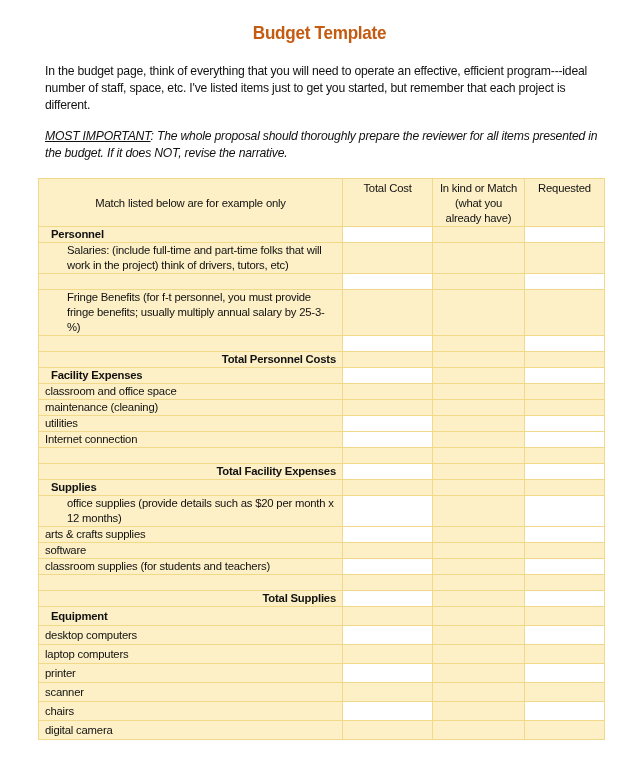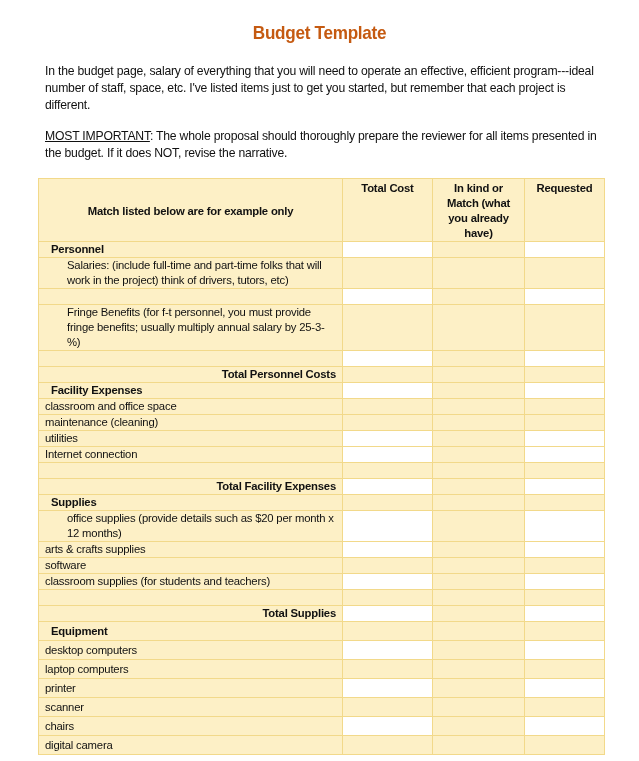--- a/index.html
+++ b/index.html
@@ -4,41 +4,41 @@
   <style>
     html, body { margin: 0; padding: 0; background: #ffffff; }
     body { width: 639px; height: 761px; position: relative; overflow: hidden;
            font-family: "Liberation Sans", "DejaVu Sans", sans-serif; color: #111; }
     .title { position: absolute; top: 22px; left: 0; width: 639px; text-align: center;
              font-size: 19px; font-weight: bold; color: #c55a11; letter-spacing: -0.3px;
              transform: scaleX(0.9); }
     .para { position: absolute; left: 45px; width: 560px; font-size: 12.2px; line-height: 17px;
             letter-spacing: -0.2px; }
     .p1 { top: 63px; }
-    .p2 { top: 128px; }
+    .p2 { top: 128px; font-style: italic; }
     .u { text-decoration: underline; }
     table { position: absolute; left: 38px; top: 178px; border-collapse: collapse;
             table-layout: fixed; width: 566px; font-size: 11.3px; letter-spacing: -0.2px; }
     td, th { border: 1px solid #f2d98a; padding: 0 6px; vertical-align: top; background: #fdf0c6; }
-    th { font-weight: bold; text-align: center; padding-top: 2px; line-height: 15px; }
+    th { font-weight: normal; text-align: center; padding-top: 2px; line-height: 15px; }
     th.items { vertical-align: middle; }
     col.c0 { width: 304px; } col.c1 { width: 90px; } col.c2 { width: 92px; } col.c3 { width: 80px; }
     td { line-height: 15px; height: 15px; }
     td.w { background: #ffffff; }
     td.bold { font-weight: bold; padding-left: 12px; }
     td.right { text-align: right; }
     tr.tall td { height: 30px; padding-left: 28px; }
     tr.eq td { height: 18px; line-height: 18px; margin-top: 40px; }
   </style>
 </head>
 <body>
 
 <div class="title">Budget Template</div>
 
-<div class="para p1">In the budget page, salary of everything that you will need to operate an effective, efficient program---ideal number of staff, space, etc.  I've listed items just to get you started, but remember that each project is different.</div>
+<div class="para p1">In the budget page, think of everything that you will need to operate an effective, efficient program---ideal number of staff, space, etc.  I've listed items just to get you started, but remember that each project is different.</div>
 
 <div class="para p2"><span class="u">MOST IMPORTANT</span><span>:  The whole proposal should thoroughly prepare the reviewer for all items presented in the budget.  If it does NOT, revise the narrative.</span></div>
 
 <table>
   <colgroup>
       <col class="c0">
       <col class="c1">
       <col class="c2">
       <col class="c3">
     </colgroup>

